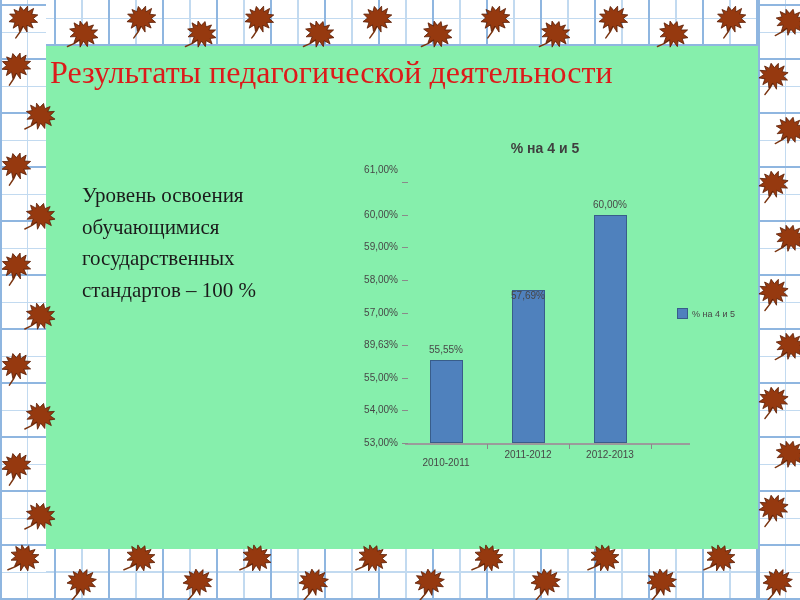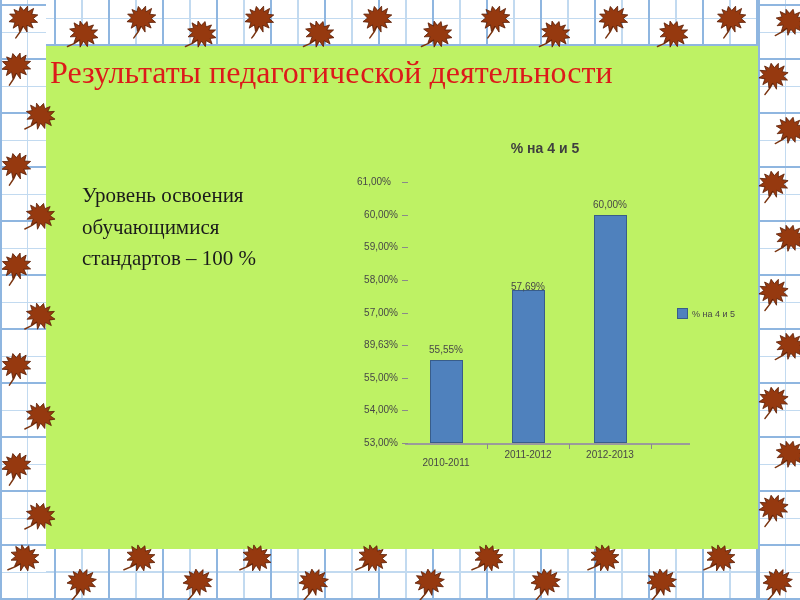--- a/index.html
+++ b/index.html
@@ -1,18 +1,18 @@
 <!DOCTYPE html>
 <html><head>
 <meta charset="utf-8">
 <style>
   html,body{margin:0;padding:0;}
   body{width:800px;height:600px;overflow:hidden;position:relative;background:#ffffff;
        font-family:"Liberation Sans","DejaVu Sans",sans-serif;}
-  .slide{position:absolute;inset:0;background:#bef264;text-decoration:underline;}
+  .slide{position:absolute;inset:0;background:#86efac;text-decoration:underline;}
 
   
   .gridband{position:absolute;
     background:
       repeating-linear-gradient(90deg, #8fb6e0 0 2px, transparent 2px 54px),
       repeating-linear-gradient(0deg,  #8fb6e0 0 2px, transparent 2px 54px),
       repeating-linear-gradient(90deg, #c2daf0 0 1.5px, transparent 1.5px 27px),
       repeating-linear-gradient(0deg,  #c2daf0 0 1.5px, transparent 1.5px 27px),
       #ffffff;}
   .band-top{left:0;top:0;width:800px;height:46px;}
@@ -203,31 +203,32 @@
       <svg class="leaf" viewBox="0 0 64 64" style="left: 762px; top: 568px; transform: rotate(-12deg);">
         <use href="#leaf"></use>
       </svg>
     </div>
 
   <div class="slide-title">Результаты педагогической деятельности</div>
 
   <div class="body-text">
     <div>Уровень освоения</div>
     <div>обучающимися</div>
+    <div>государственных</div>
     <div>стандартов – 100 %</div>
   </div>
 
   <div class="chart" id="chart">
     <div class="chart-title">% на 4 и 5</div>
     <div class="xaxis"></div>
     <div class="legend">
       <span class="legend-swatch"></span>
       <span class="legend-label">% на 4 и 5</span>
     </div>
-  <div class="ytick" style="top: 40px; text-align: center;">61,00%</div>
+  <div class="ytick" style="top: 28px;">61,00%</div>
       <div class="ytickmark" style="top: 46px;"></div>
       <div class="ytick" style="top: 72.625px;">60,00%</div>
       <div class="ytickmark" style="top: 78.625px;"></div>
       <div class="ytick" style="top: 105.25px;">59,00%</div>
       <div class="ytickmark" style="top: 111.25px;"></div>
       <div class="ytick" style="top: 137.875px;">58,00%</div>
       <div class="ytickmark" style="top: 143.875px;"></div>
       <div class="ytick" style="top: 170.5px;">57,00%</div>
       <div class="ytickmark" style="top: 176.5px;"></div>
       <div class="ytick" style="top: 203.125px;">89,63%</div>
@@ -236,21 +237,21 @@
       <div class="ytickmark" style="top: 241.75px;"></div>
       <div class="ytick" style="top: 268.375px;">54,00%</div>
       <div class="ytickmark" style="top: 274.375px;"></div>
       <div class="ytick" style="top: 301px;">53,00%</div>
       <div class="ytickmark" style="top: 307px;"></div>
       <div class="bar" style="left: 79.5px; top: 223.806px; height: 83.1937px;"></div>
       <div class="bar-label" style="left: 55px; top: 207.806px;">55,55%</div>
       <div class="xcat" style="left: 55px; margin-top: 8px;">2010-2011</div>
       <div class="xtickmark" style="left: 137px;"></div>
       <div class="bar" style="left: 161.5px; top: 153.989px; height: 153.011px;"></div>
-      <div class="bar-label" style="left: 137px; top: 145px;">57,69%</div>
+      <div class="bar-label" style="left: 137px; top: 154px;">57,69%</div>
       <div class="xcat" style="left: 137px;">2011-2012</div>
       <div class="xtickmark" style="left: 219px;"></div>
       <div class="bar" style="left: 243.5px; top: 78.625px; height: 228.375px;"></div>
       <div class="bar-label" style="left: 219px; top: 62.625px;">60,00%</div>
       <div class="xcat" style="left: 219px;">2012-2013</div>
       <div class="xtickmark" style="left: 301px;"></div>
     </div>
 
 </div>
 

